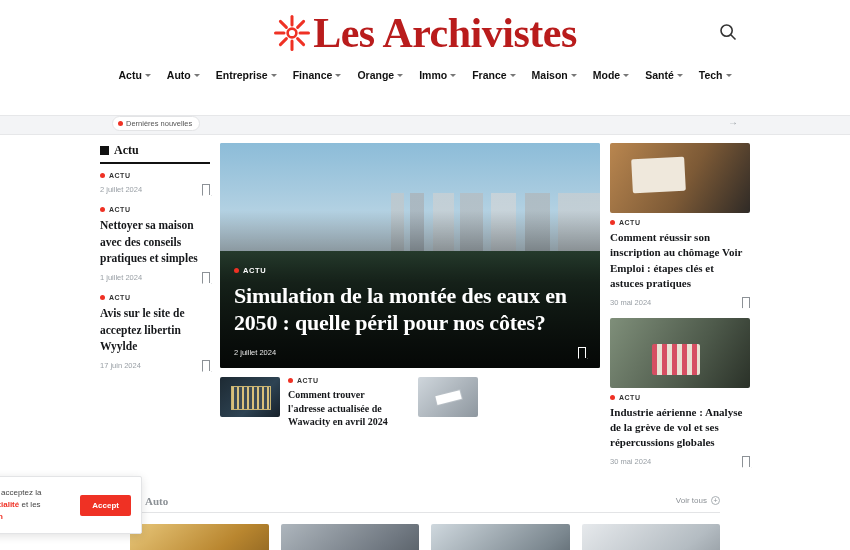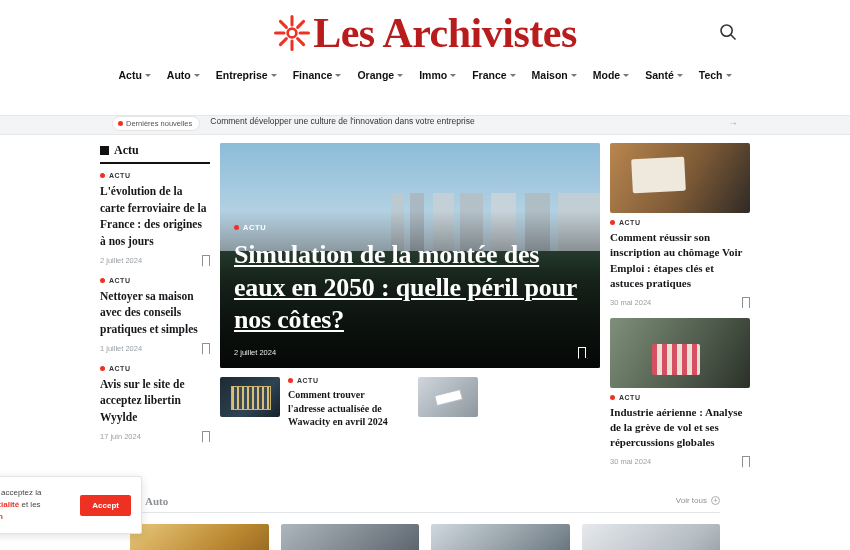--- a/index.html
+++ b/index.html
@@ -198,25 +198,24 @@
     position: absolute; left: 14px; right: 14px; bottom: 10px;
   }
   .hero-tag {
     display: inline-flex; align-items: center; gap: 4px;
     color: #fff; font-size: 7.5px; font-weight: bold;
     letter-spacing: .6px; margin-bottom: 7px;
   }
   .hero-title {
     font-family: "Liberation Serif", serif;
     color: #fff;
-    font-size: 26px;
+    font-size: 22px;
     font-weight: bold;
     line-height: 1.26;
     letter-spacing: -0.2px;
-    text-decoration: underline;
   }
   .hero-meta {
     display: flex; align-items: center; justify-content: space-between;
     margin-top: 10px;
   }
   .hero-date { color: #e6e6e6; font-size: 7.5px; }
   .bookmark.light { border-color: #fff; }
   .bookmark.light:after { border-left-color: #fff; border-right-color: #fff; }
 
   
@@ -394,38 +393,36 @@
         <span>Tech</span>
         <i class="caret"></i>
       </div>
   </nav>
 
   <div class="ticker">
     <div class="ticker-badge">
       <span class="dot-red"></span>
       <span>Dernières nouvelles</span>
     </div>
-    <div class="ticker-text">Comment développer une culture de l'innovation dans votre entreprise</div>
     <div class="ticker-arrow">→</div>
   </div>
 
   <div class="content">
 
     <div class="col-left">
       <div class="sec-head">
         <span class="sec-square"></span>
         <span class="sec-title">Actu</span>
       </div>
 
       <div class="side-item">
         <div class="cat-tag">
           <span class="dot-red"></span>
           <span>ACTU</span>
         </div>
-        <div class="side-title">L'évolution de la carte ferroviaire de la France : des origines à nos jours</div>
         <div class="meta-row">
           <span class="meta-date">2 juillet 2024</span>
           <span class="bookmark"></span>
         </div>
       </div>
 
       <div class="side-item">
         <div class="cat-tag">
           <span class="dot-red"></span>
           <span>ACTU</span>

